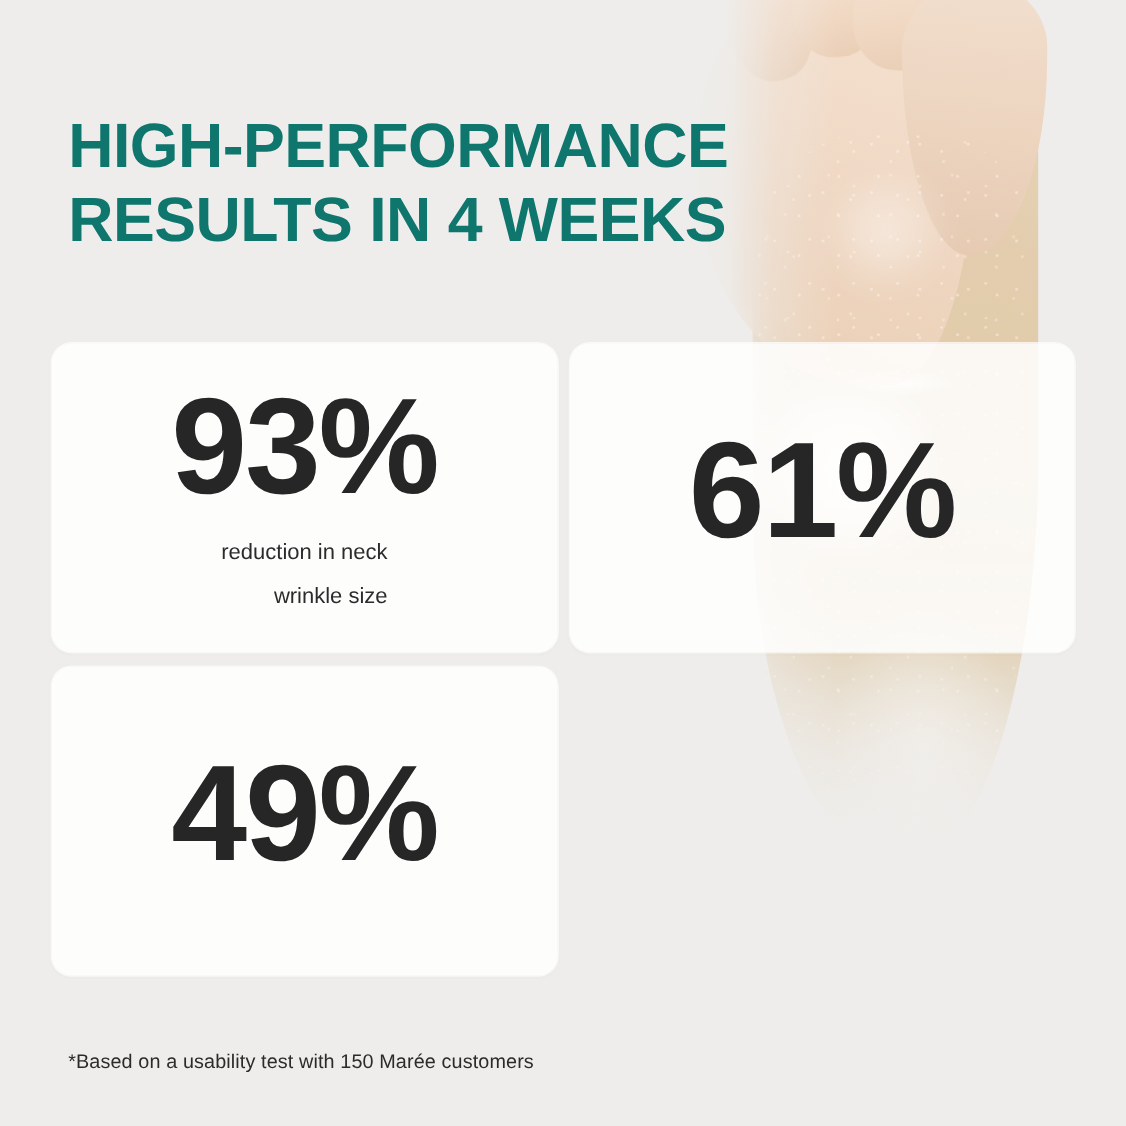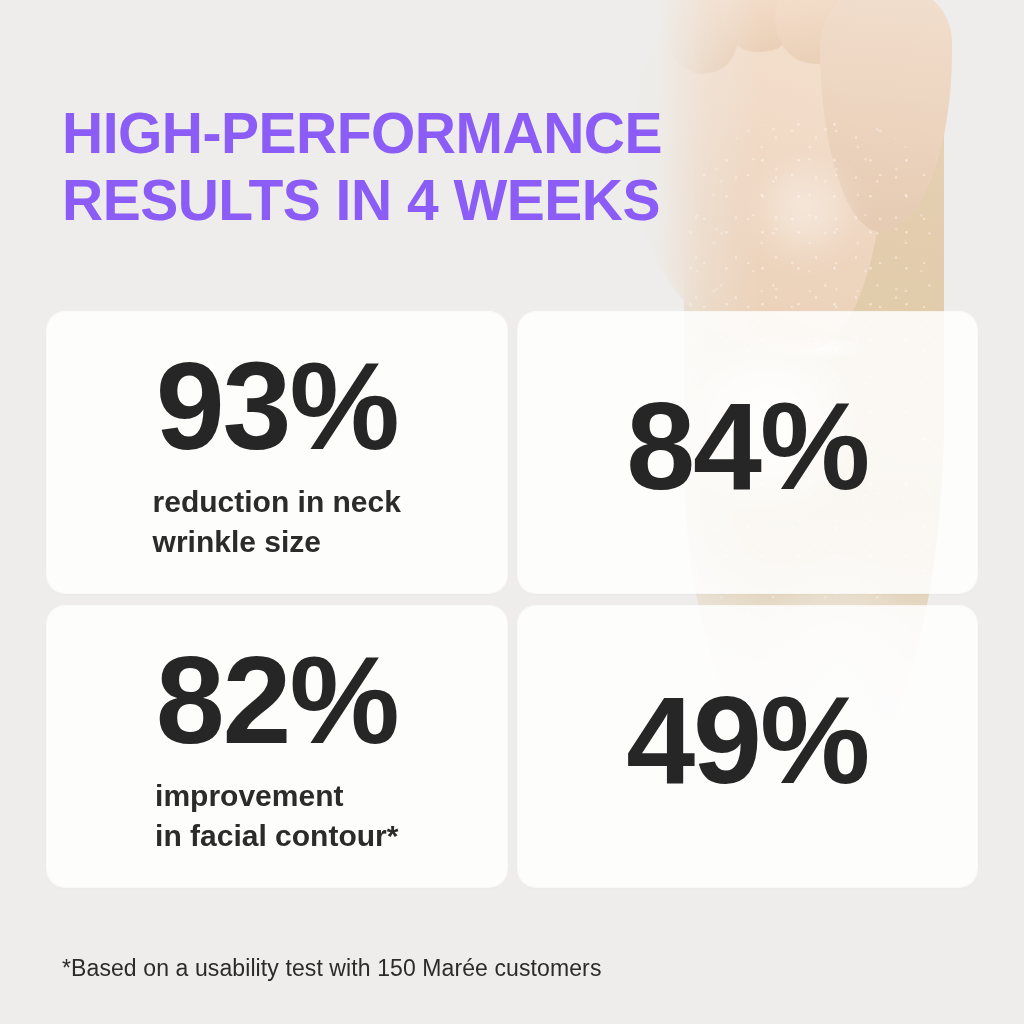--- a/index.html
+++ b/index.html
@@ -124,21 +124,21 @@
   .content{ position:absolute; inset:0; }
 
   .headline{
     position:absolute;
     left:62px; top:100px;
     width:700px;
     font-size:57px;
     font-weight:bold;
     line-height:67px;
     letter-spacing:-0.5px;
-    color:#8b5cf6;
+    color:#0f766e;
     text-transform:uppercase;
     white-space:pre-line;
   }
 
   .cards{
     position:absolute;
     left:47px; top:312px;
     width:930px; height:575px;
     display:grid;
     grid-template-columns:1fr 1fr;
@@ -162,32 +162,32 @@
   .stat-value{
     font-size:124px;
     font-weight:bold;
     line-height:1;
     letter-spacing:-2px;
     color:#262626;
     margin-bottom:14px;
   }
 
   .stat-label{
-    font-size:30px;
-    font-weight:700;
+    font-size:20px;
+    font-weight:400;
     line-height:40px;
     color:#2b2b2b;
-    text-align:left;
+    text-align:right;
     white-space:pre-line;
   }
 
   .footnote{
     position:absolute;
     left:62px; top:955px;
-    font-size:23px;
+    font-size:18px;
     font-weight:300;
     letter-spacing:.1px;
     color:#2b2b2b;
   }
 </style>
 </head>
 <body>
 
 <div class="photo-layer">
   <div class="cream-column"></div>
@@ -210,28 +210,23 @@
 
   <div class="cards">
 
     <div class="card">
       <div class="stat-value">93%</div>
       <div class="stat-label">reduction in neck
 wrinkle size</div>
     </div>
 
     <div class="card">
-      <div class="stat-value">84%</div>
+      <div class="stat-value">61%</div>
     </div>
 
-    <div class="card">
-      <div class="stat-value">82%</div>
-      <div class="stat-label">improvement
-in facial contour*</div>
-    </div>
 
     <div class="card">
       <div class="stat-value">49%</div>
     </div>
 
   </div>
 
   <div class="footnote">*Based on a usability test with 150 Marée customers</div>
 
 </div>

